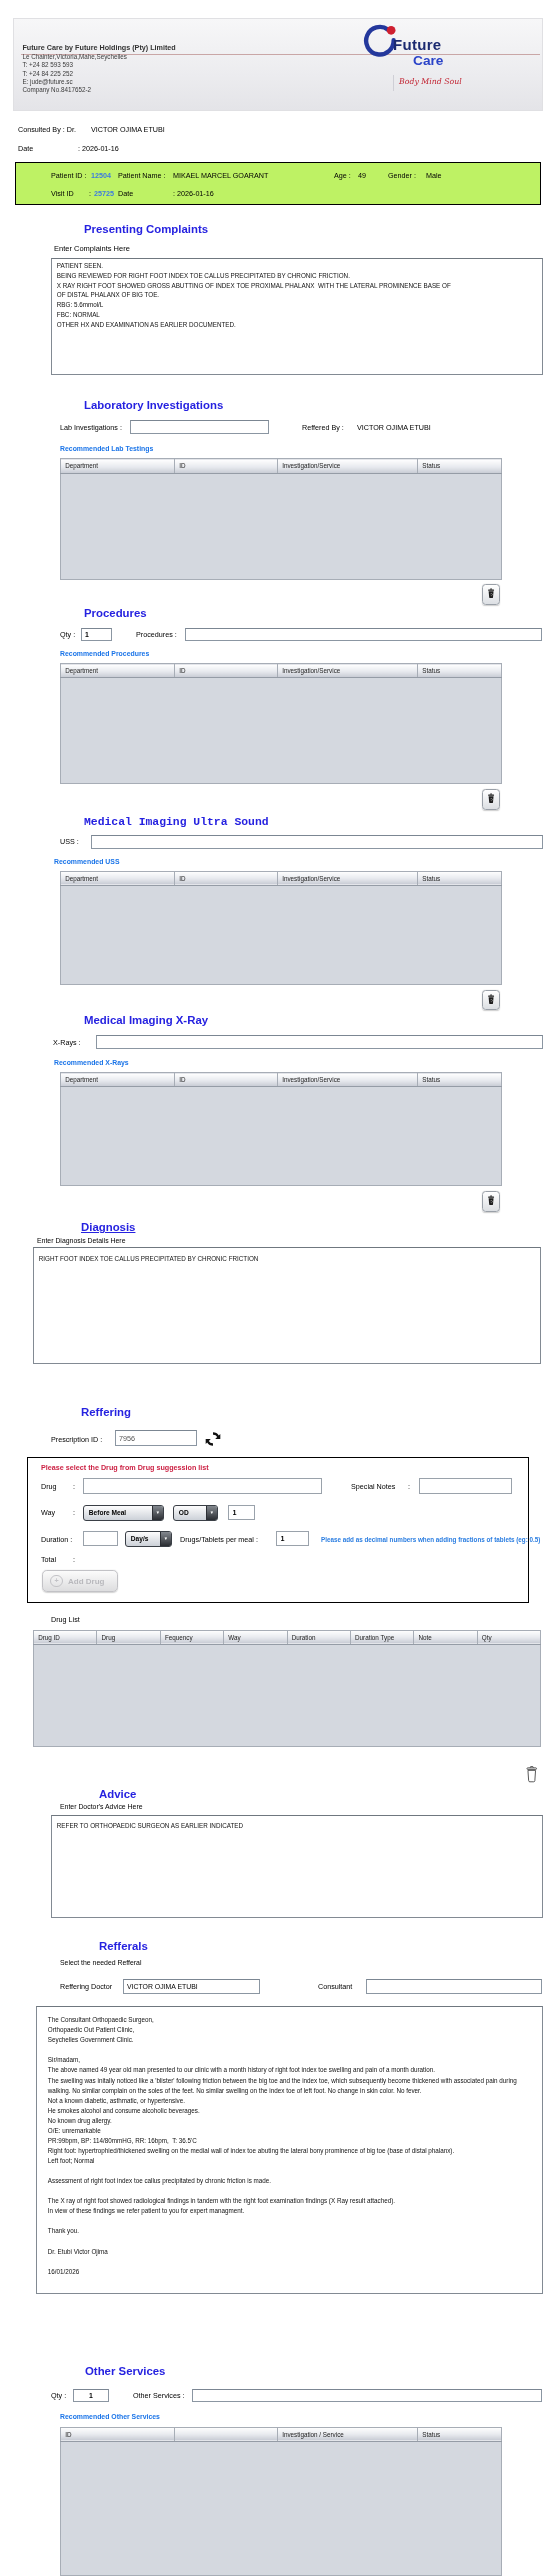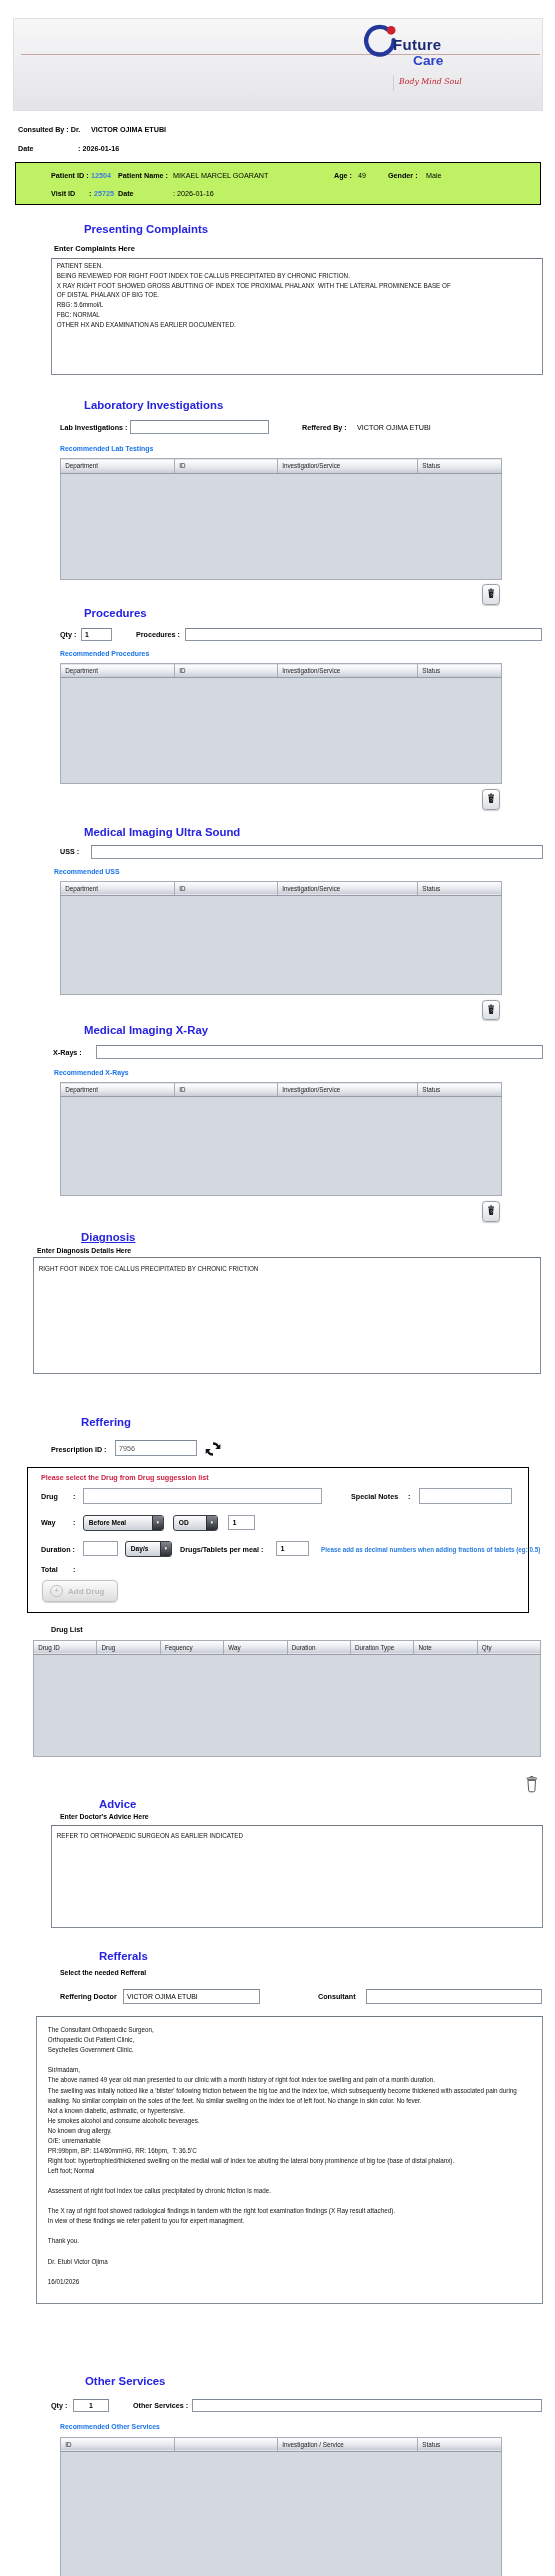--- a/index.html
+++ b/index.html
@@ -14,21 +14,21 @@
   .addr{font-size:6.3px;color:#3a3a3a;margin-top:1.2px;}
   .redline{position:absolute;left:7.2px;right:2.4px;top:35px;height:1.2px;background:#c9a6a6;}
   .logo{position:absolute;left:344px;top:1.2px;width:126px;height:90px;}
   .logo-future{position:absolute;left:35px;top:15.5px;font-size:15px;font-weight:bold;color:#1b2a70;letter-spacing:0.3px;}
   .logo-care{position:absolute;left:55px;top:33px;font-size:13.7px;font-weight:bold;color:#2a43c8;}
   .logo-tag{position:absolute;left:41px;top:57px;font-family:"DejaVu Serif",serif;font-style:italic;font-size:7.8px;color:#c22533;}
   .logo-bar{position:absolute;left:35px;top:55px;width:1.2px;height:15.5px;background:#cfcfd6;}
   
   .frow{position:relative;}
   .abs{position:absolute;top:0;white-space:nowrap;}
-  .lbl{font-size:7.2px;font-weight:bold;color:#000;}
+  .lbl{font-size:7.2px;font-weight:normal;color:#000;}
   .val{font-size:7.2px;color:#000;}
   .h-blue{font-size:11.4px;font-weight:bold;color:#2622e0;margin-left:36px;padding-left:48px;}
   .link{font-size:6.9px;font-weight:bold;color:#1a74e8;}
   .id-blue{color:#3d7be0;font-weight:bold;}
   .inp{box-sizing:border-box;height:13.7px;border:0.6px solid #8b96a2;border-top:1.2px solid #7b8692;
        background:#fff;font-family:"Liberation Sans",sans-serif;font-size:6.9px;padding:0 3px;}
   .patient-box{margin:8.4px 15px 0 15px;border:1.2px solid #000;height:41px;position:relative;background:#bef264;}
   .textbox{box-sizing:border-box;background:#fff;border:0.6px solid #828a93;border-top:0.6px solid #6f777f;
            font-size:6.3px;line-height:1.55;padding:2.4px 4.8px;white-space:pre-wrap;color:#111;overflow:hidden;}
   
@@ -59,20 +59,28 @@
            background:linear-gradient(180deg,#fbfbfb,#dddddf);border:0.6px solid #c2c2c6;border-radius:4.8px;
            padding:4.2px 12px 4.2px 7.2px;color:#b9b9bd;font-weight:bold;font-size:8px;box-shadow:0 0.6px 1.2px rgba(0,0,0,.18);}
   .add-btn .plus{width:10.2px;height:10.2px;border:1.2px solid #c3c3c7;border-radius:50%;display:flex;align-items:center;
                  justify-content:center;font-size:7.2px;color:#c3c3c7;line-height:1;}
 </style>
 </head>
 <body>
 
 <div class="banner">
   <div class="redline"></div>
+  <div class="company">
+    <div class="company-name">Future Care by Future Holdings (Pty) Limited</div>
+    <div class="addr">Le Chainter,Victoria,Mahe,Seychelles</div>
+    <div class="addr">T: +24  82 593 593</div>
+    <div class="addr">T: +24  84 225 252</div>
+    <div class="addr">E: jude@future.sc</div>
+    <div class="addr">Company No.8417652-2</div>
+  </div>
   <div class="logo">
     <span style="position:absolute;left:4.8px;top:3.6px;">
       <svg width="35" height="35" viewBox="0 0 56 56">
         <path d="M40 9a22 22 0 1 0 9 17" fill="none" stroke="#24389c" stroke-width="7" stroke-linecap="round"></path>
         <circle cx="45" cy="10" r="7" fill="#cf2030"></circle>
       </svg>
     </span>
     <span class="logo-future">Future</span>
     <span class="logo-care">Care</span>
     <span class="logo-bar"></span>
@@ -192,21 +200,21 @@
   <div class="trash-btn">
     <span><svg width="10.2" height="12.6" viewBox="0 0 24 28">
       <rect x="5" y="5" width="14" height="3" rx="1.2" fill="#1c1c1c"></rect>
           <path d="M9.5 4.8l.8-2h3.4l.8 2z" fill="#1c1c1c"></path>
       <path d="M6.2 9h11.6l-1.3 14.3a2.2 2.2 0 0 1-2.2 2H9.7a2.2 2.2 0 0 1-2.2-2z" fill="#1c1c1c"></path>
       <path d="M10.4 15.5a2.6 2.6 0 1 1 .9 3.6" stroke="#d8d8d8" stroke-width="1.1" fill="none"></path>
         </svg></span>
   </div>
 </div>
 
-<div class="h-blue" style="margin-top:16px;">Medical Imaging Ultra Sound</div>
+<div class="h-blue" style="margin-top:6px;font-family:Liberation Mono, monospace;">Medical Imaging Ultra Sound</div>
 <div class="frow" style="margin-top:7.2px;height:15.5px;">
   <span class="abs lbl" style="left:60px;top:2.4px;">USS :</span>
   <input class="abs inp" style="left: 91px; width: 452px;">
 </div>
 <div class="link" style="margin:7.2px 0 0 54px;">Recommended USS</div>
 <table class="rec" style="margin:6px 0 0 60px;width:440px;">
   <colgroup>
       <col style="width:114px">
       <col style="width:103px">
       <col style="width:140px">

